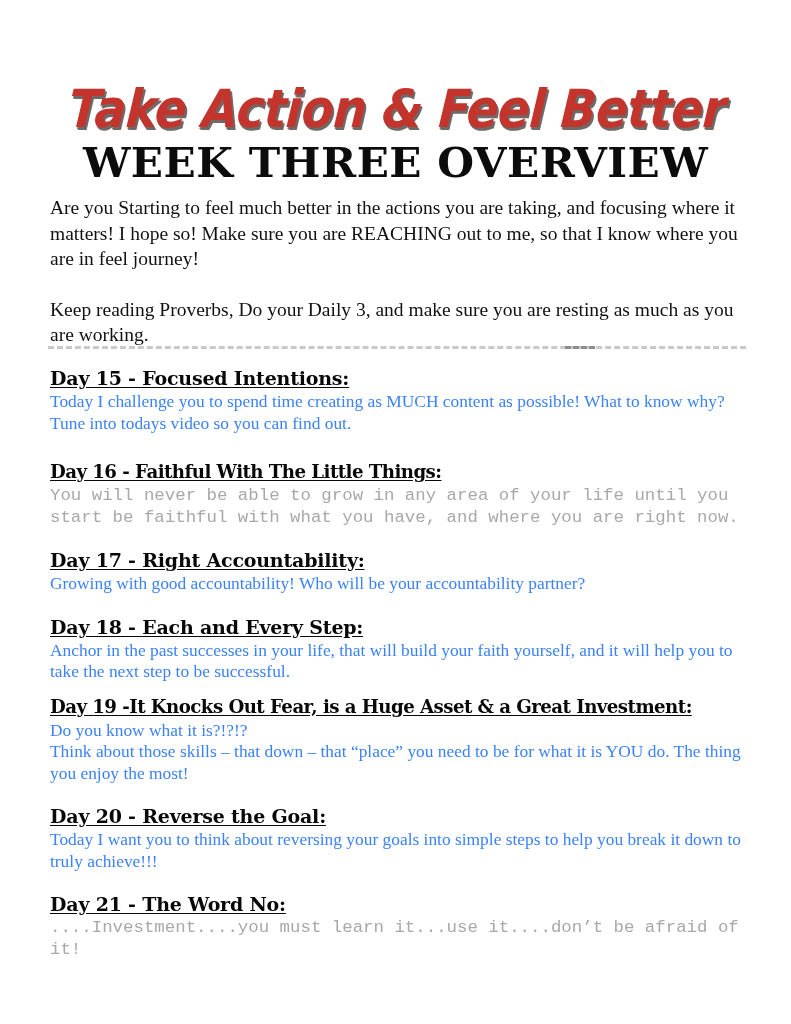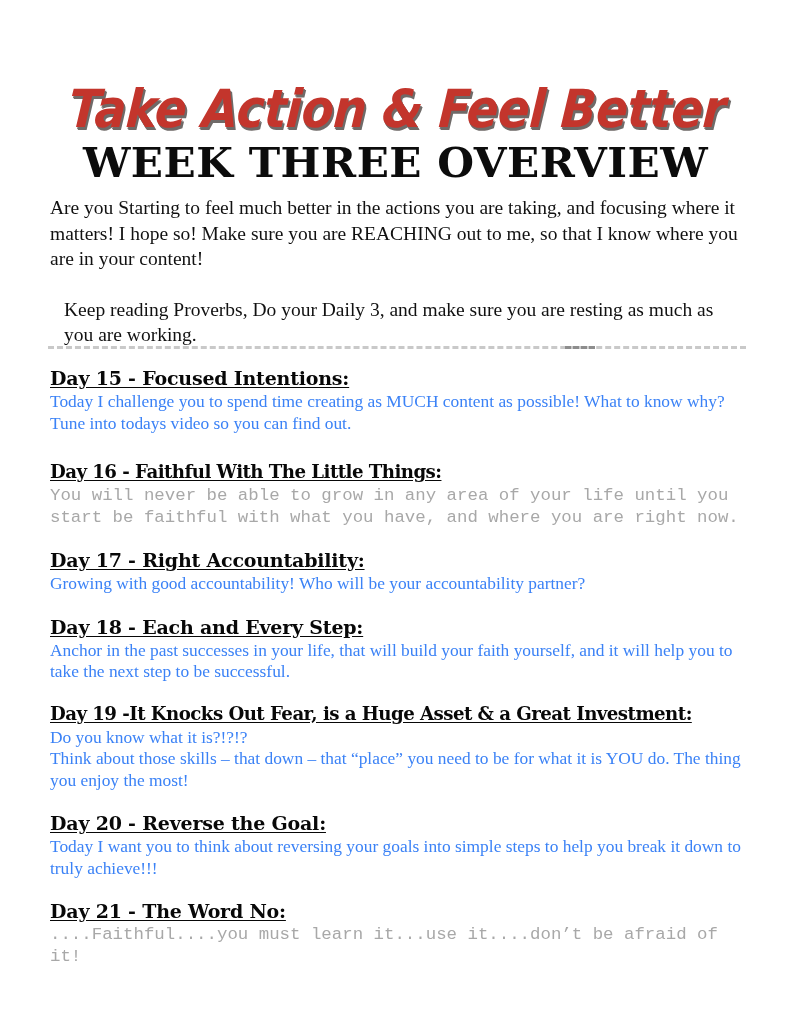--- a/index.html
+++ b/index.html
@@ -65,21 +65,20 @@
     width: 692px;
     font-size: 19.5px;
     line-height: 25.5px;
     color: #111111;
   }
   .intro p {
     margin: 0;
   }
   .intro p + p {
     margin-top: 25px;
-    margin-left: 14px;
   }
 
   
   .divider {
     position: absolute;
     left: 48px;
     top: 345px;
     width: 698px;
     height: 4px;
   }
@@ -135,34 +134,34 @@
   .day-body.faded {
     color: #a8a8a8;
     font-family: Liberation Mono, monospace;
   }
   .day-body + .day-body {
     margin-top: 0;
   }
 
   .sp-0 { margin-bottom: 26px; }
   .sp-1 { margin-bottom: 20px; }
-  .sp-2 { margin-bottom: 19px; }
+  .sp-2 { margin-bottom: 12px; }
 </style>
 </head>
 <body>
 
 <div class="page">
 
   <div class="title-block">
     <div class="script-title">Take Action &amp; Feel Better</div>
     <div class="slab-title">WEEK THREE OVERVIEW</div>
   </div>
 
   <div class="intro">
-    <p>Are you Starting to feel much better in the actions you are taking, and focusing where it matters! I hope so! Make sure you are REACHING out to me, so that I know where you are in your content!</p>
+    <p>Are you Starting to feel much better in the actions you are taking, and focusing where it matters! I hope so! Make sure you are REACHING out to me, so that I know where you are in feel journey!</p>
     <p>Keep reading Proverbs, Do your Daily 3, and make sure you are resting as much as you are working.</p>
   </div>
 
   <div class="divider">
     <div class="dash-base"></div>
     <div class="dash-dark"></div>
   </div>
 
   <div class="days">
 
@@ -192,18 +191,18 @@
       <p class="day-body">Think about those skills – that down – that “place” you need to be for what it is YOU do. The thing you enjoy the most!</p>
     </div>
 
     <div class="day-section sp-1">
       <div class="day-heading">Day 20 - Reverse the Goal:</div>
       <p class="day-body">Today I want you to think about reversing your goals into simple steps to help you break it down to truly achieve!!!</p>
     </div>
 
     <div class="day-section">
       <div class="day-heading">Day 21 - The Word No:</div>
-      <p class="day-body faded">....Faithful....you must learn it...use it....don’t be afraid of it!</p>
+      <p class="day-body faded">....Investment....you must learn it...use it....don’t be afraid of it!</p>
     </div>
 
   </div>
 
 </div>
 
 </body></html>

